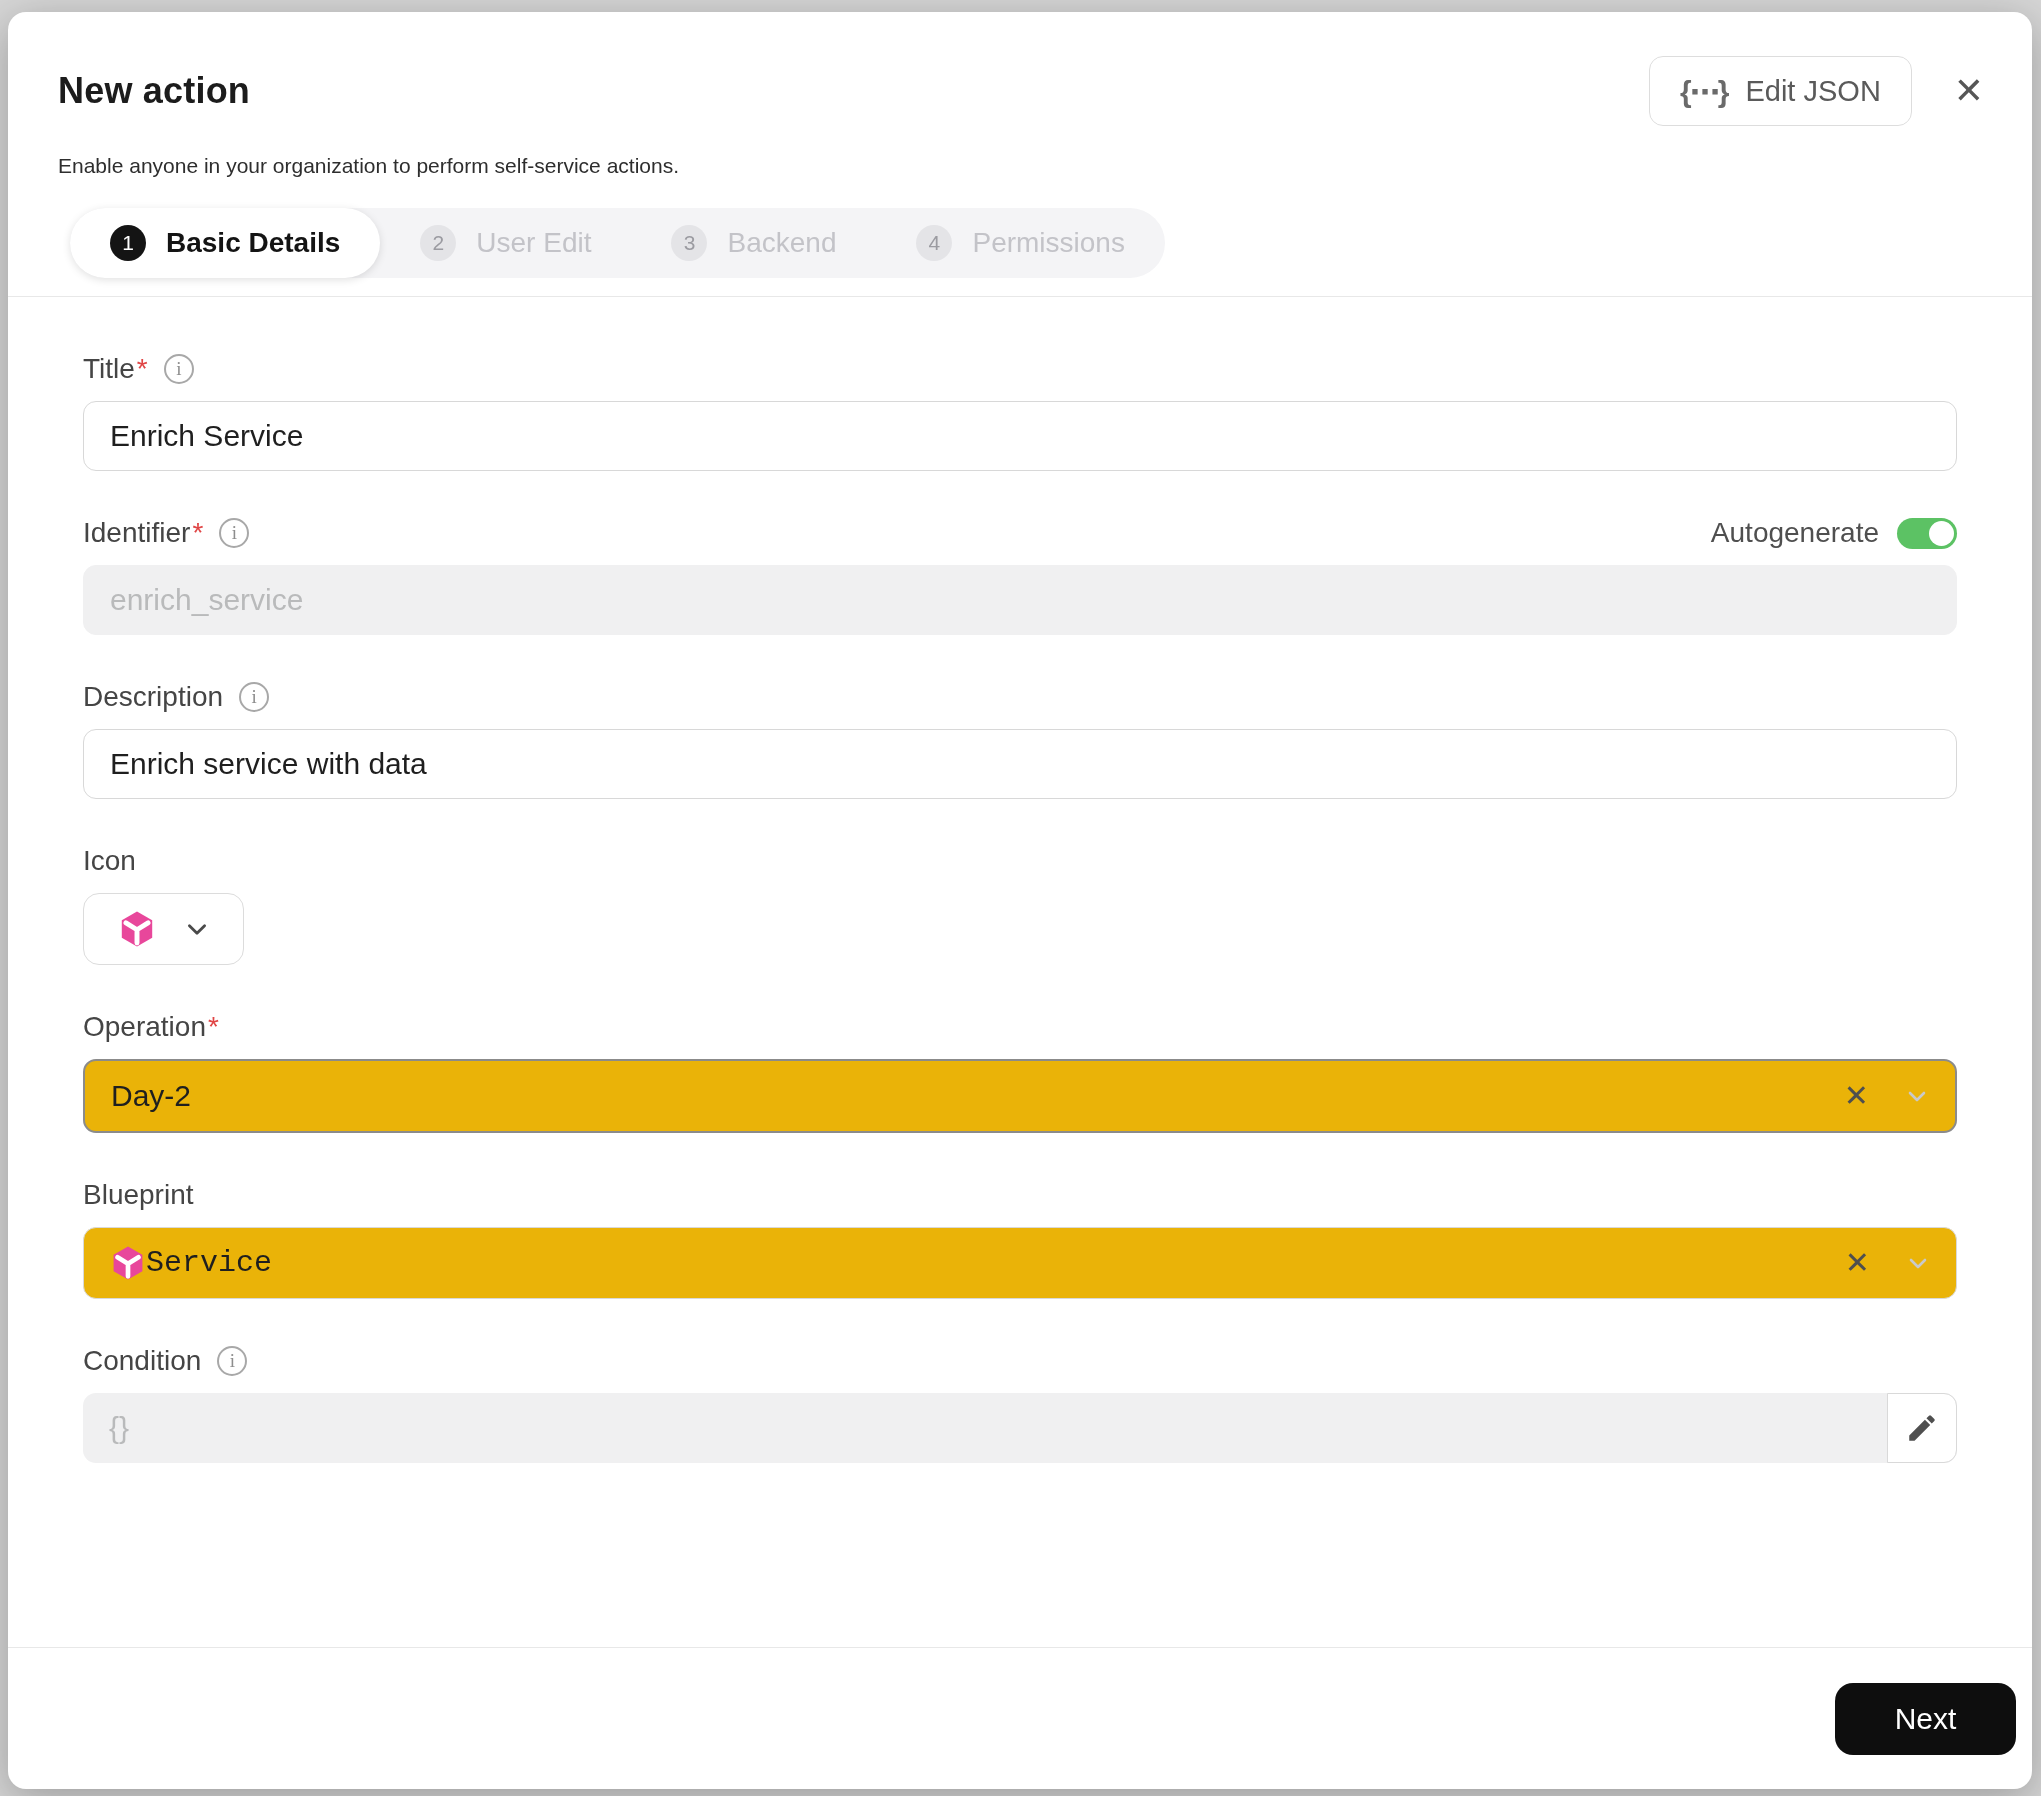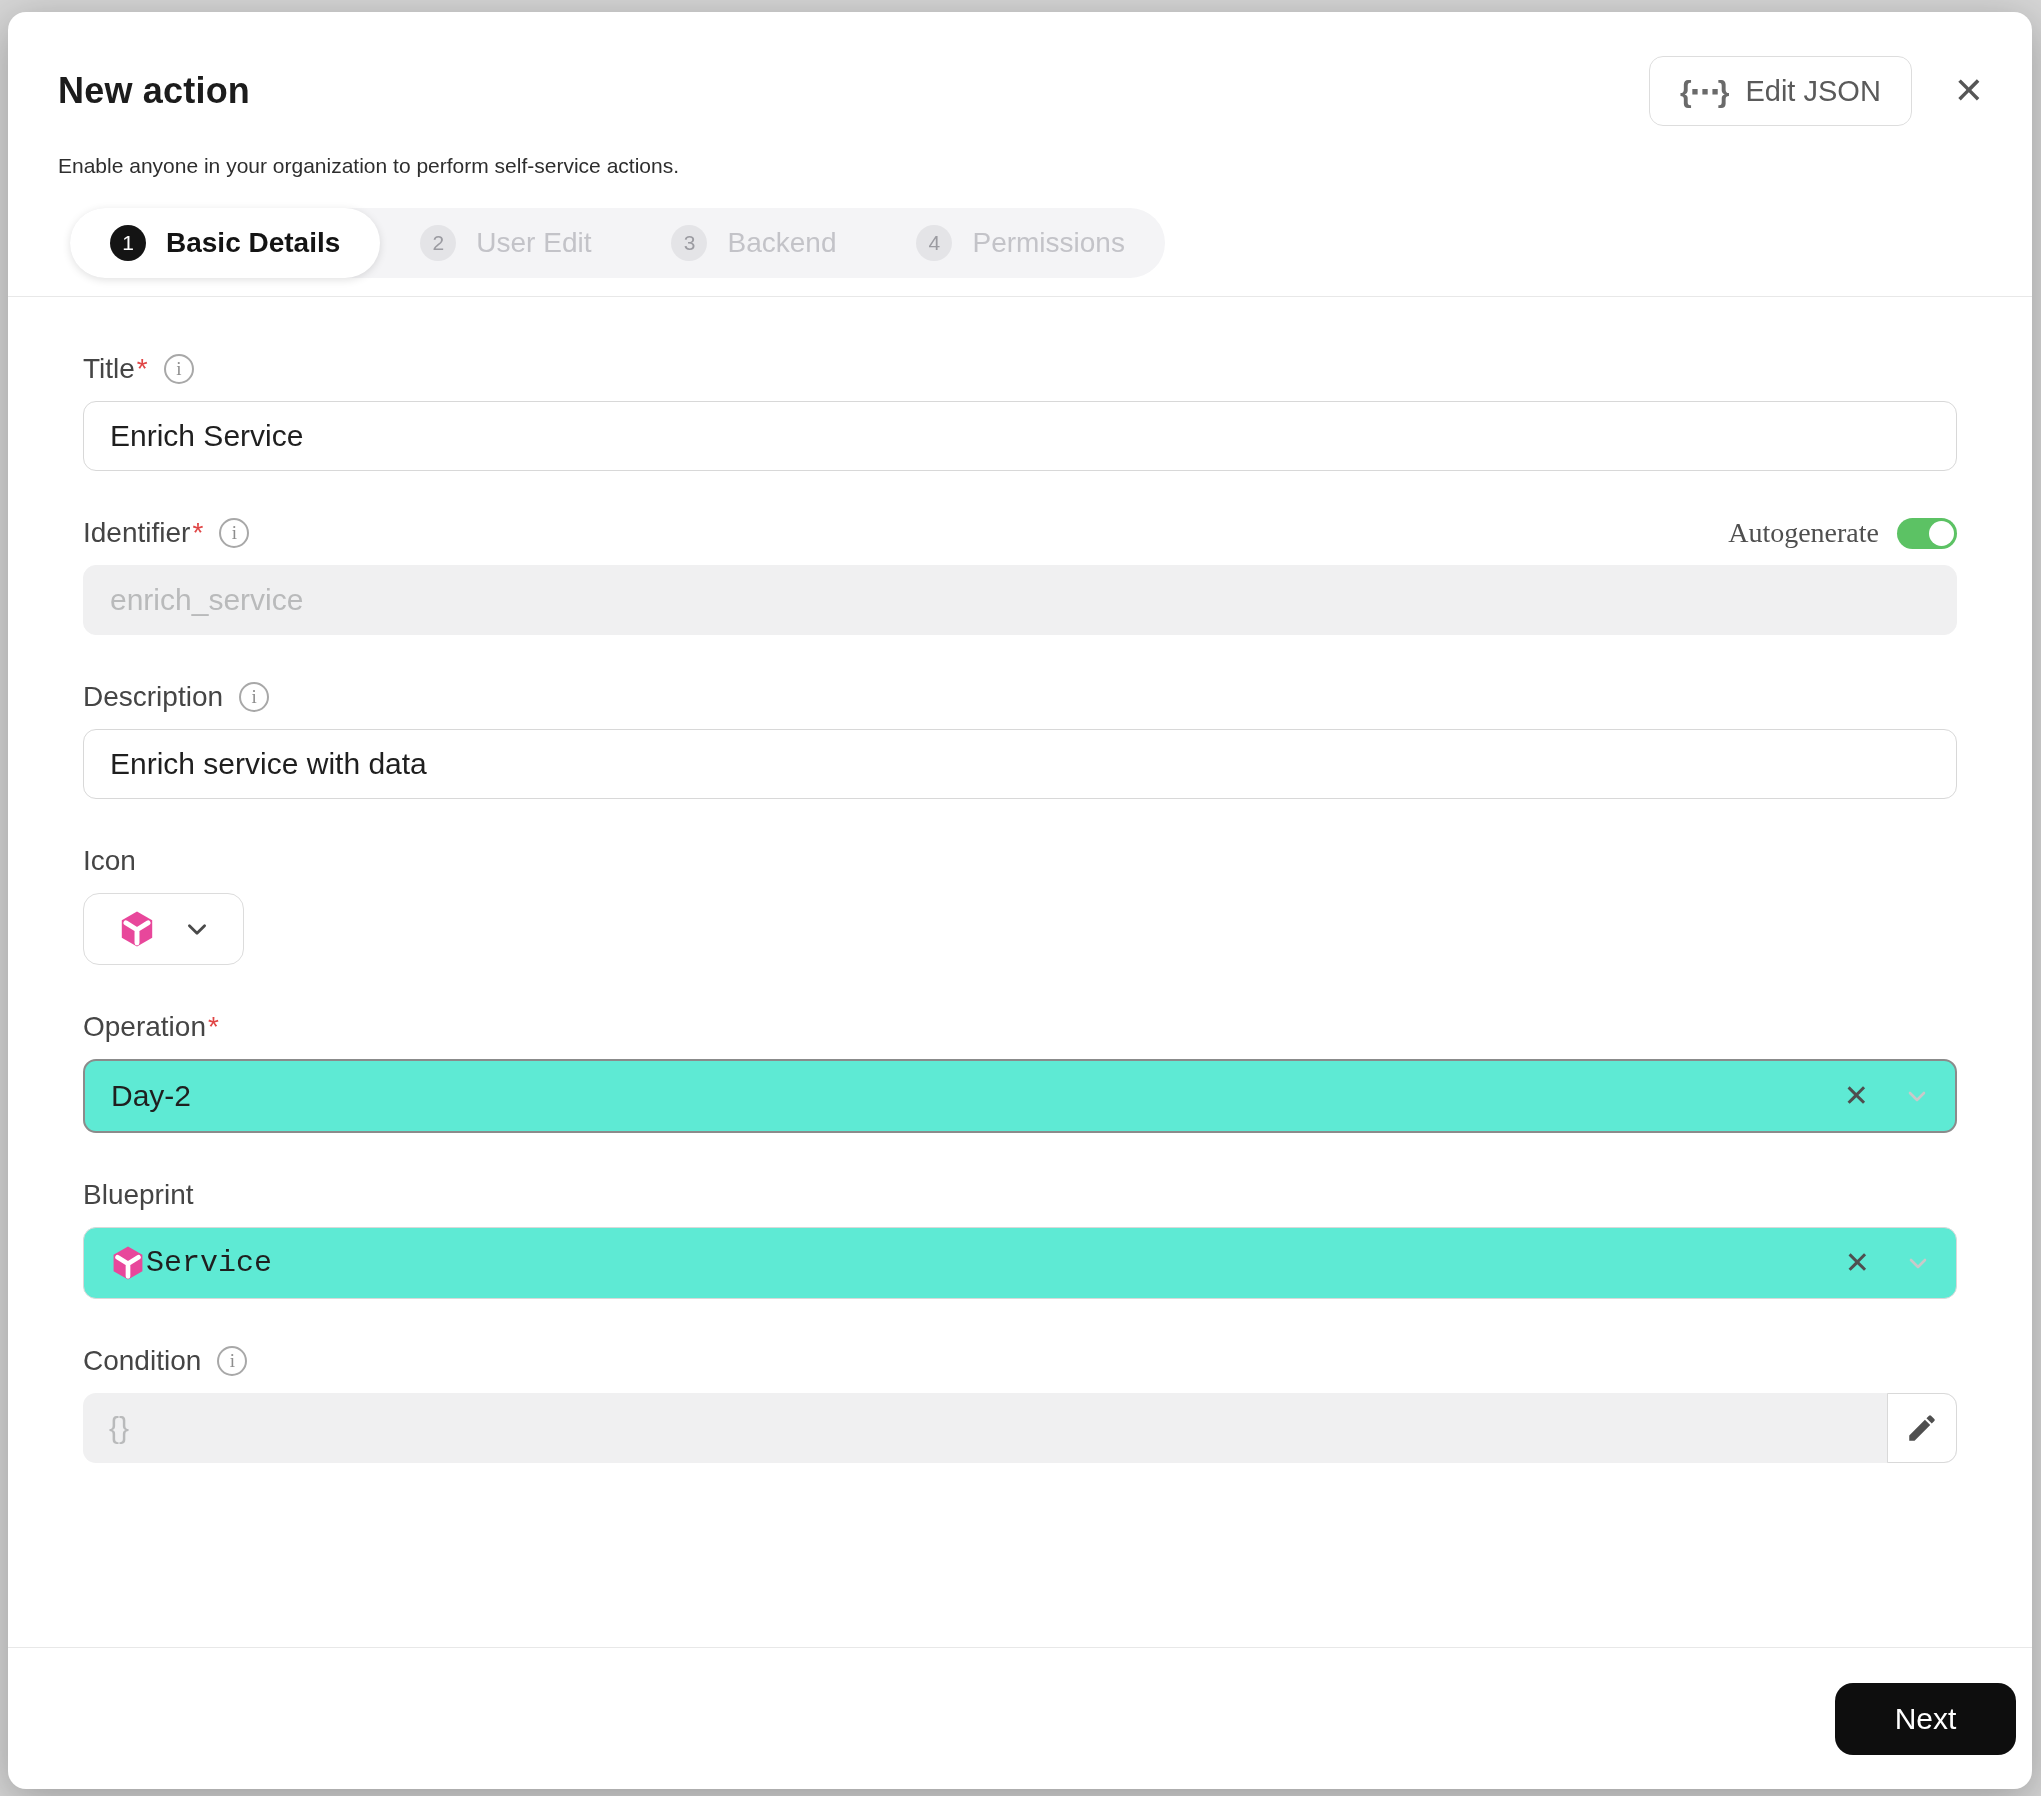--- a/index.html
+++ b/index.html
@@ -53,30 +53,30 @@
     margin-left:16px;width:30px;height:30px;border:2px solid #a8a8a8;border-radius:50%;
     color:#8d8d8d;font-size:19px;display:flex;align-items:center;justify-content:center;
     font-family:"Liberation Serif",serif;box-sizing:border-box;cursor:pointer;
   }
   .text-input{
     width:100%;box-sizing:border-box;height:70px;border:1px solid #d8d8d8;border-radius:13px;
     font-size:30px;color:#1f1f1f;padding:0 26px;outline:none;background:#fff;
     font-family:"Liberation Sans","DejaVu Sans",sans-serif;
   }
   .text-input:disabled{background:#f0f0f1;border:1px solid #f0f0f1;color:#b9babb;}
-  .auto-wrap{margin-left:auto;display:flex;align-items:center;font-family:Liberation Serif, serif;}
+  .auto-wrap{margin-left:auto;display:flex;align-items:center;}
   .auto-label{font-size:28px;color:#4f4f4f;}
   .toggle{width:60px;height:31px;border-radius:17px;background:#5CC264;position:relative;margin-left:18px;cursor:pointer;}
   .toggle .knob{position:absolute;right:3px;top:3px;width:25px;height:25px;border-radius:50%;background:#fff;}
   .icon-btn{
     width:159px;height:70px;border:1px solid #dcdcdc;border-radius:16px;background:#fff;
     display:flex;align-items:center;justify-content:center;gap:28px;cursor:pointer;
   }
   .select{
-    height:70px;border:1px solid #d9d9d9;border-radius:13px;background:#5eead4;
+    height:70px;border:1px solid #d9d9d9;border-radius:13px;background:#eab308;
     display:flex;align-items:center;padding:0 26px;font-size:30px;color:#1f1f1f;cursor:pointer;
   }
   .select.strong{border:2px solid #8b8b8b;}
   .select-end{margin-left:auto;display:flex;align-items:center;gap:36px;}
   .clear-x{font-size:30px;color:#4f4f4f;cursor:pointer;line-height:1;}
   .bp-text{font-family:Liberation Mono, monospace;}
   .cond-field{
     position:relative;height:70px;background:#f0f0f1;border-radius:13px;
     display:flex;align-items:center;padding:0 26px;font-size:30px;color:#b9babb;
   }

